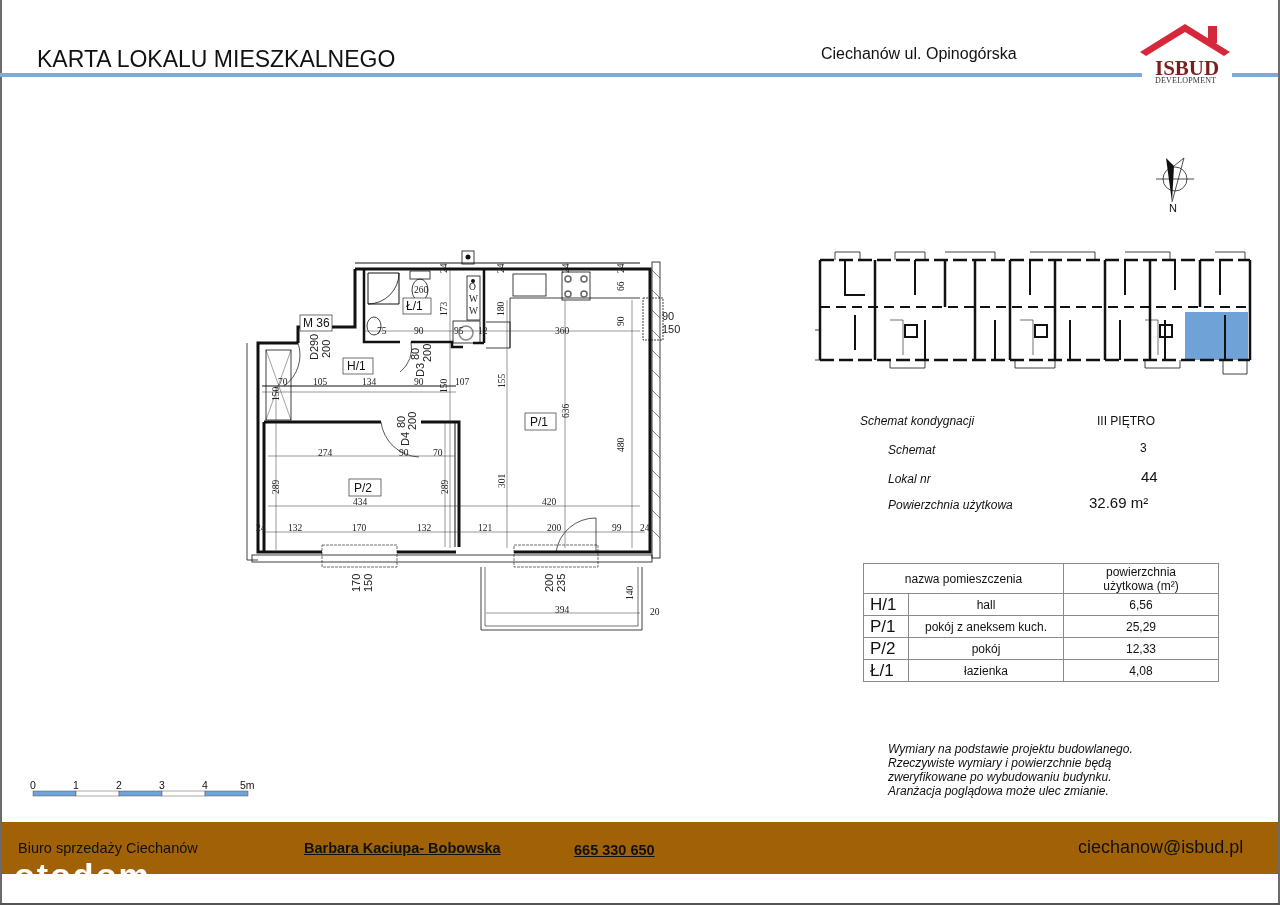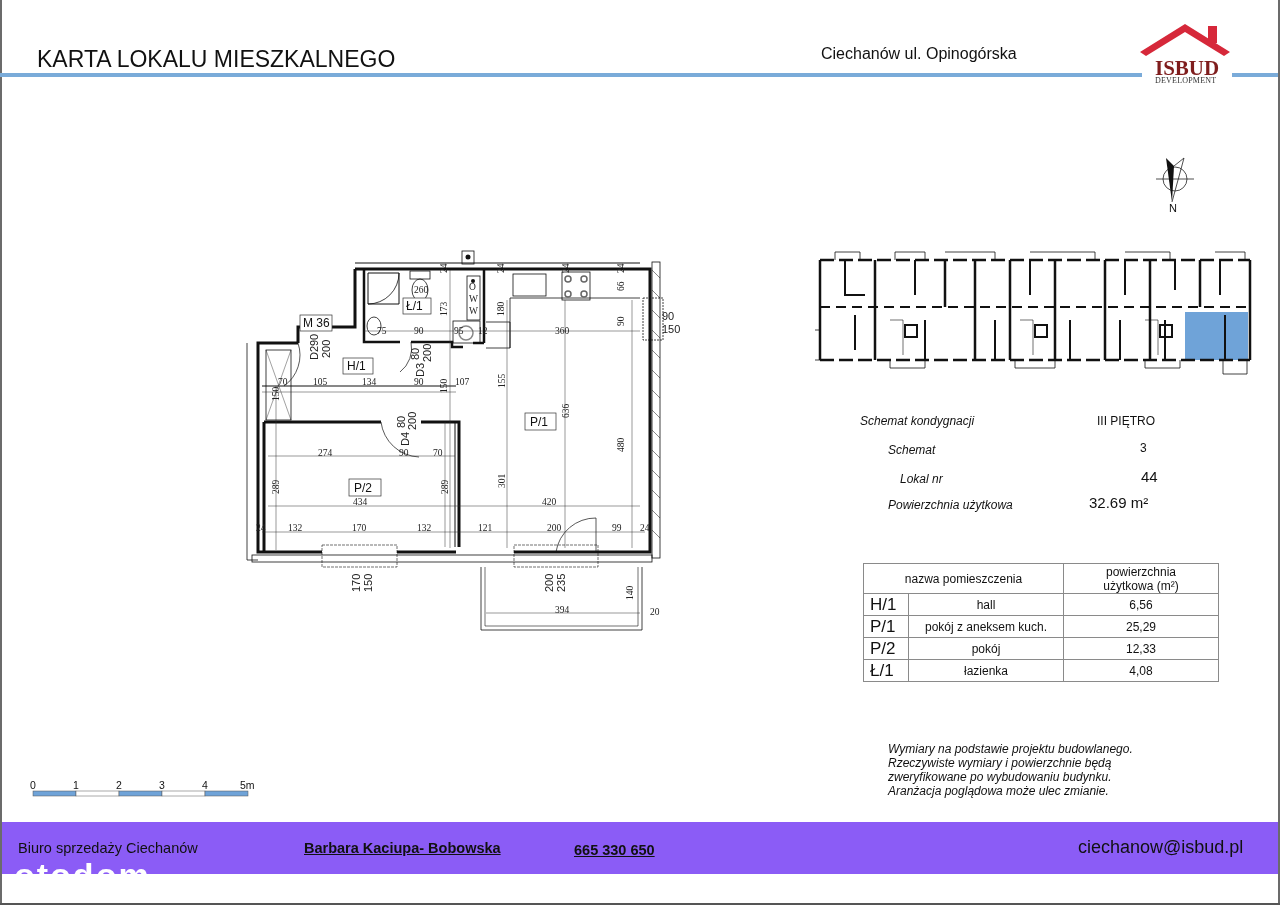--- a/index.html
+++ b/index.html
@@ -25,21 +25,21 @@
   .info-val{font-weight:normal;}
   table.rooms{position:absolute;left:863px;top:563px;border-collapse:collapse;font-size:12px;}
   table.rooms td{border:1px solid #8a8a8a;text-align:center;padding:0;height:21px;}
   table.rooms td.code{font-size:17px;width:38px;text-align:left;padding-left:6px;}
   table.rooms td.name{width:154px;}
   table.rooms td.area{width:154px;}
   table.rooms tr.head td{height:29px;line-height:14px;margin-top:32px;}
   table.rooms tr.last td.code{border:none;}
   .note{position:absolute;left:888px;top:742px;font-size:12px;font-style:italic;line-height:14px;}
   .scale{position:absolute;left:30px;top:778px;width:240px;height:20px;}
-  .footer{position:absolute;left:2px;top:822px;width:1276px;height:52px;background:#8b5cf6;}
+  .footer{position:absolute;left:2px;top:822px;width:1276px;height:52px;background:#a16207;}
   .ft{position:absolute;top:18px;font-size:14.5px;color:#111;}
   .ft-bold{font-weight:bold;text-decoration:underline;}
   .ft-email{font-size:18px;top:15px;}
   .watermark{position:absolute;left:14px;top:860px;font-size:34px;font-weight:bold;color:#fff;letter-spacing:2px;height:14px;overflow:hidden;line-height:30px;}
 </style>
 </head>
 <body>
 
 <div class="frame-left"></div>
 <div class="frame-right"></div>
@@ -237,21 +237,21 @@
     <path d="M75 70 L88 70 L88 105 M205 70 L218 70 L218 105 M330 70 L343 70 L343 105" stroke-width="0.6"></path>
     <path d="M20 2 L20 10 M20 2 L45 2 L45 10 M80 2 L80 10 M80 2 L110 2 L110 10 M130 2 L180 2 L180 10 M215 2 L280 2 L280 10 M310 2 L355 2 L355 10 M400 2 L430 2 L430 10" stroke-width="0.8"></path>
     <path d="M5 80 L-2 80 L-2 110 L5 110 M75 110 L75 118 L110 118 L110 110 M200 110 L200 118 L240 118 L240 110 M330 110 L330 118 L365 118 L365 110 M408 110 L408 124 L432 124 L432 110" stroke-width="0.8"></path>
   </g>
 </svg>
 
 <div class="info info-label" style="left:860px;top:414px;">Schemat kondygnacji</div>
 <div class="info info-val" style="left:1097px;top:414px;">III PIĘTRO</div>
 <div class="info info-label" style="left:888px;top:443px;">Schemat</div>
 <div class="info info-val" style="left:1140px;top:441px;">3</div>
-<div class="info info-label" style="left:888px;top:472px;margin-left:12px;">Lokal nr</div>
+<div class="info info-label" style="left:888px;top:472px;">Lokal nr</div>
 <div class="info info-val" style="left:1141px;top:468px;font-size:15px;">44</div>
 <div class="info info-label" style="left:888px;top:498px;">Powierzchnia użytkowa</div>
 <div class="info info-val" style="left:1089px;top:494px;font-size:15px;">32.69 m²</div>
 
 <table class="rooms">
   <tbody>
       <tr class="head">
     <td colspan="2">nazwa pomieszczenia</td>
     <td><span>powierzchnia</span><br><span>użytkowa (m²)</span></td>
   </tr>

